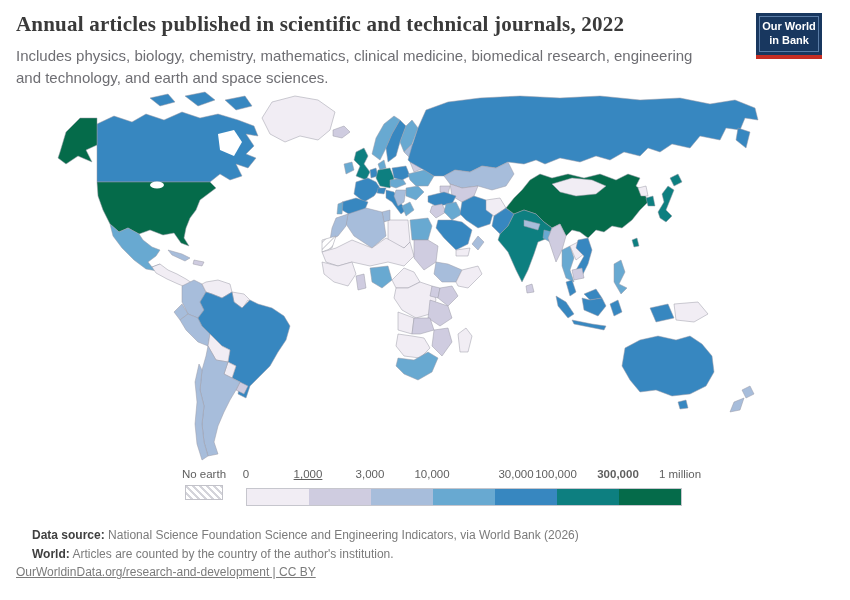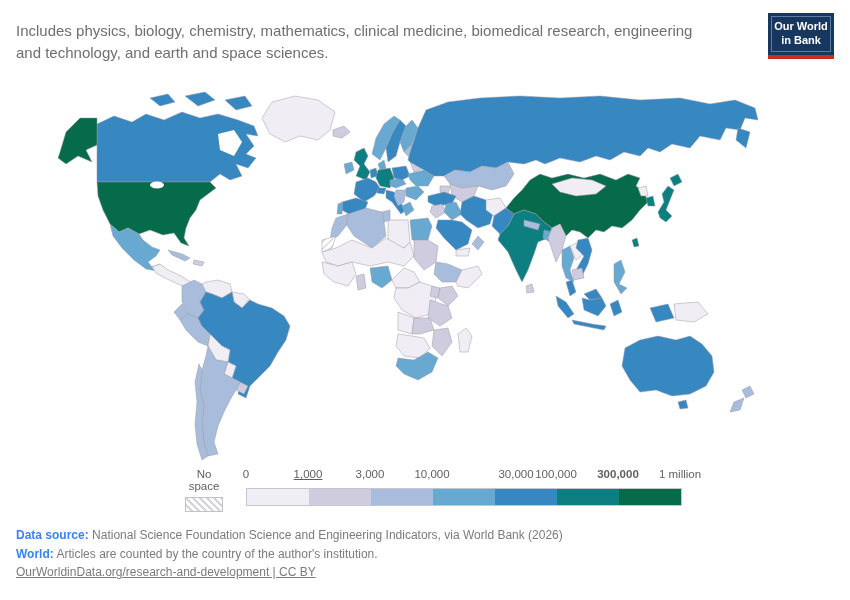--- a/index.html
+++ b/index.html
@@ -6,45 +6,46 @@
   body{
     width:850px;height:600px;background:#ffffff;position:relative;overflow:hidden;
     font-family:"Liberation Sans", sans-serif;
   }
   .header{padding:12px 16px 0 16px;}
   .title{
     font-family:"Liberation Serif", serif;font-size:21px;font-weight:700;
     color:#3a3a3a;letter-spacing:.2px;max-width:740px;
   }
   .subtitle{margin-top:8px;font-size:15px;color:#6e6e73;max-width:680px;line-height:1.45;}
-  .logo{position:absolute;top:13px;right:16px;width:66px;text-align:center;cursor:pointer;}
+  .logo{position:absolute;top:13px;right:28px;width:66px;text-align:center;cursor:pointer;}
   .logo-box{background:#18375f;padding:3px;border-bottom:4px solid #c62d23;}
   .logo-inner{border:1px solid #5a7ca6;padding:3px 2px;color:#fff;font-size:11px;font-weight:700;line-height:1.25;}
   .map-wrap{position:absolute;top:90px;left:0;width:850px;height:378px;}
   .map-wrap svg{display:block;}
   .map-wrap path{stroke:#9b9ba6;stroke-width:.5;stroke-linejoin:round;}
   .water{stroke:none !important;}
   .legend{position:absolute;top:468px;left:0;width:850px;height:46px;font-size:11.5px;color:#5f5f5f;}
   .nodata{position:absolute;left:181px;top:0;width:46px;text-align:center;}
   .nodata-swatch{
     margin:5px auto 0 auto;width:38px;height:15px;border:1px solid #c2c2c9;box-sizing:border-box;
     background:repeating-linear-gradient(45deg,#fff,#fff 3px,#d4d4da 3px,#d4d4da 5px);
   }
   .legend-bar{position:absolute;left:246px;top:20px;width:434px;height:16px;display:flex;border:1px solid #c6c6cd;box-sizing:content-box;}
   .legend-bar .seg{flex:1 1 0;height:100%;}
   .legend-ticks{position:absolute;left:0;top:0;width:100%;height:20px;}
   .legend-ticks span{position:absolute;top:0;transform:translateX(-50%);white-space:nowrap;}
   .footer{position:absolute;top:526px;left:16px;right:16px;font-size:12px;color:#7b7b7b;line-height:1.55;}
-  .footer b{color:#3b82f6;}
+  .footer b{color:#404040;margin-left:16px;}
   .footer .cite{color:#7b7b7b;cursor:pointer;text-decoration:underline;}
 </style>
 </head>
 <body>
 
 <div class="header">
+  <div class="title">Annual articles published in scientific and technical journals, 2022</div>
   <div class="subtitle">Includes physics, biology, chemistry, mathematics, clinical medicine, biomedical research, engineering and technology, and earth and space sciences.</div>
 </div>
 
 <div class="logo">
   <div class="logo-box">
     <div class="logo-inner">
       <div>Our World</div>
       <div>in Bank</div>
     </div>
   </div>
@@ -180,21 +181,21 @@
     <path d="M625,258 L640,250 L658,246 L676,250 L690,246 L702,254 L712,266 L714,282 L706,296 L690,304 L672,306 L656,300 L640,302 L630,290 L622,276 Z" fill="#3787c0"></path>
     <path d="M678,312 L686,310 L688,318 L680,319 Z" fill="#3787c0"></path>
     <path d="M742,300 L750,296 L754,304 L746,308 Z" fill="#a7bddb"></path>
     <path d="M734,312 L744,308 L740,320 L730,322 Z" fill="#a7bddb"></path>
   </g>
 </svg>
 </div>
 
 <div class="legend">
   <div class="nodata">
-    <div>No space</div>
+    <div>No earth</div>
     <div class="nodata-swatch"></div>
   </div>
   <div class="legend-ticks" id="legend-ticks">
       <span style="left: 246px;">0</span>
       <span style="left: 308px; text-decoration: underline;">1,000</span>
       <span style="left: 370px;">3,000</span>
       <span style="left: 432px;">10,000</span>
       <span style="left: 516px;">30,000</span>
       <span style="left: 556px;">100,000</span>
       <span style="left: 618px; font-weight: bold;">300,000</span>

